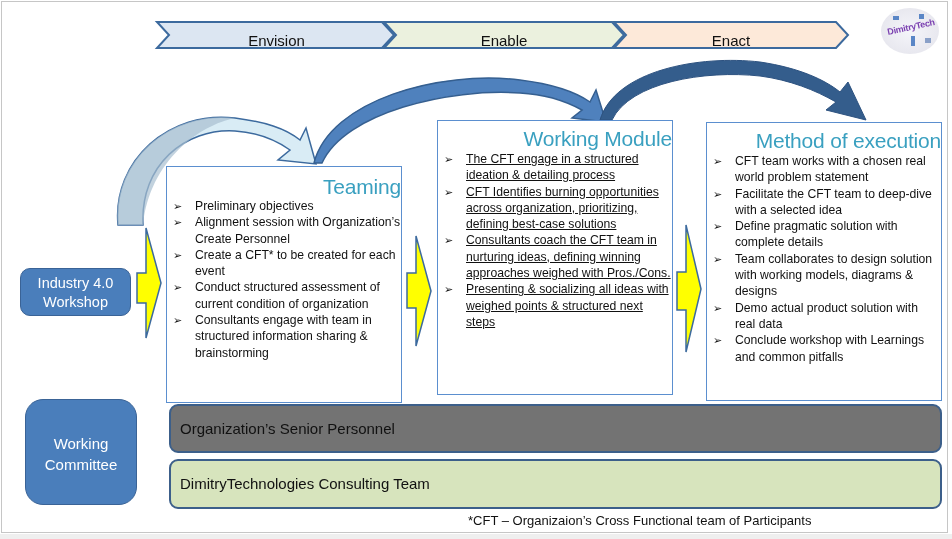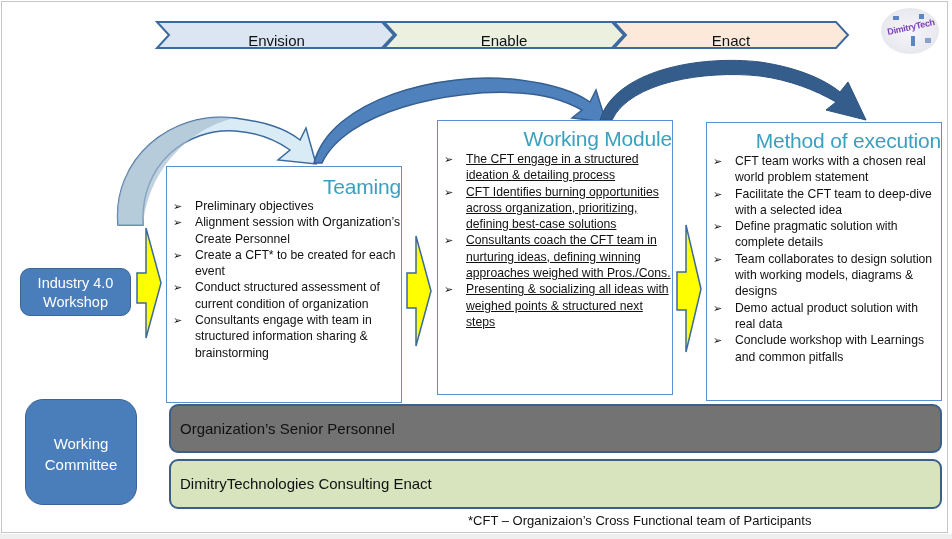--- a/index.html
+++ b/index.html
@@ -128,15 +128,15 @@
     <li>Conclude workshop with Learnings and common pitfalls</li>
   </ul>
 </div>
 
 <div class="pill" style="left:25px;top:399px;width:112px;height:106px;border-radius:18px;padding-top:33px;font-size:15px;line-height:21px;">
   <div>Working</div>
   <div>Committee</div>
 </div>
 
 <div class="band" style="left:169px;top:404px;width:773px;height:49px;line-height:45px;background:#737373;">Organization’s Senior Personnel</div>
-<div class="band" style="left:169px;top:459px;width:773px;height:50px;line-height:46px;background:#d7e4bd;">DimitryTechnologies Consulting Enact</div>
+<div class="band" style="left:169px;top:459px;width:773px;height:50px;line-height:46px;background:#d7e4bd;">DimitryTechnologies Consulting Team</div>
 
 <div class="footnote">*CFT – Organizaion’s Cross Functional team of Participants</div>
 
 </body></html>

